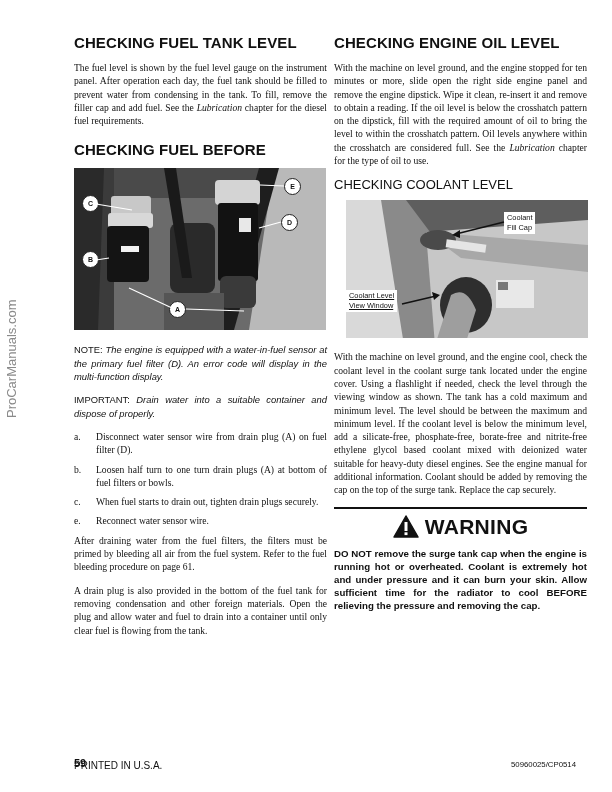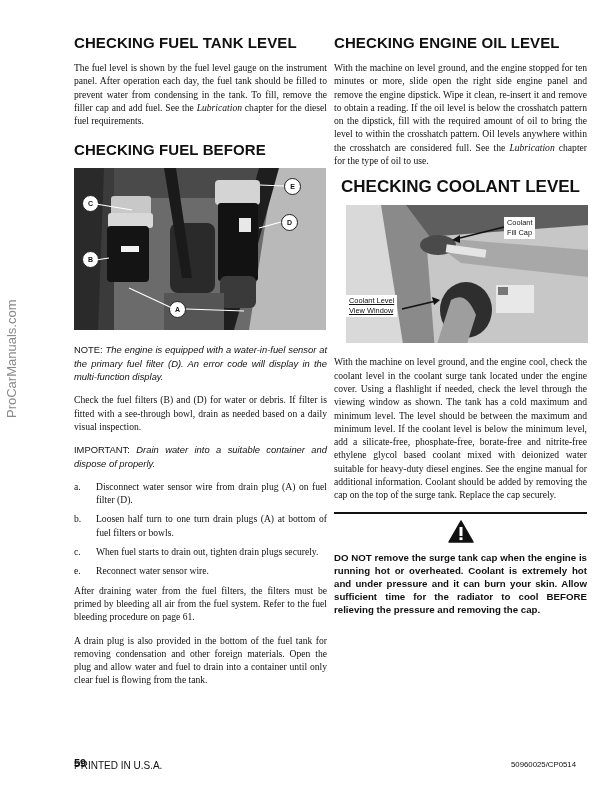--- a/index.html
+++ b/index.html
@@ -1,21 +1,21 @@
 <!DOCTYPE html>
 <html><head>
 <meta charset="utf-8">
 <style>
   html, body { margin:0; padding:0; background:#ffffff; }
   body { width:612px; height:792px; position:relative; overflow:hidden; color:#111; }
   .col { position:absolute; top:34px; width:253px; }
   .col-left { left:74px; }
   .col-right { left:334px; }
   h2 { font-family: "Liberation Sans", sans-serif; font-weight:bold; font-size:15px; margin:0 0 10px 0; letter-spacing:0.1px; }
-  h3 { font-family: "Liberation Sans", sans-serif; font-weight:bold; font-size:17px; margin:0 0 8px 0;text-align:center; }
+  h3 { font-family: "Liberation Sans", sans-serif; font-weight:normal; font-size:13px; margin:0 0 8px 0; }
   p.body { font-family: "Liberation Serif", serif; font-size:9.6px; line-height:13.3px; text-align:justify; margin:0 0 10px 0; }
   p.note { font-family: "Liberation Sans", sans-serif; font-size:9.4px; line-height:13.3px; margin:0 0 10px 0; text-align:justify; }
   p.note i { font-style:italic; }
   p.note b { font-weight:normal; }
   ol.steps { list-style:none; margin:0 0 6px 0; padding:0; }
   ol.steps li { display:flex; font-family:"Liberation Serif", serif; font-size:9.6px; line-height:13.3px; margin-bottom:6px; }
   ol.steps li .lt { width:22px; flex:none; }
   ol.steps li .tx { flex:1; text-align:justify; }
   .figure { position:relative; background:#5a5a5a; overflow:hidden; }
   .fig1 { width:252px; height:162px; margin:0 0 13px 0; }
@@ -75,21 +75,20 @@
       <line x1="22" y1="36" x2="58" y2="42" stroke="#fff" stroke-width="1.2"></line>
       <line x1="22" y1="92" x2="35" y2="90" stroke="#fff" stroke-width="1.2"></line>
       <line x1="98" y1="140" x2="55" y2="120" stroke="#fff" stroke-width="1.2"></line>
       <line x1="112" y1="141" x2="170" y2="143" stroke="#fff" stroke-width="1.2"></line>
       <line x1="207" y1="54" x2="185" y2="60" stroke="#fff" stroke-width="1.2"></line>
       <line x1="210" y1="18" x2="186" y2="17" stroke="#fff" stroke-width="1.2"></line>
     </svg>
   </div>
 
   <p class="note"><b>NOTE:</b><i> The engine is equipped with a water-in-fuel sensor at the primary fuel filter (D). An error code will display in the multi-function display.</i></p>
-  <p class="body">Check the fuel filters (B) and (D) for water or debris. If filter is fitted with a see-through bowl, drain as needed based on a daily visual inspection.</p>
   <p class="note"><b>IMPORTANT:</b><i> Drain water into a suitable container and dispose of properly.</i></p>
 
   <ol class="steps">
     <li>
         <span class="lt">a.</span>
         <span class="tx">Disconnect water sensor wire from drain plug (A) on fuel filter (D).</span>
       </li>
     <li>
         <span class="lt">b.</span>
         <span class="tx">Loosen half turn to one turn drain plugs (A) at bottom of fuel filters or bowls.</span>
@@ -147,20 +146,21 @@
   <p class="body">With the machine on level ground, and the engine cool, check the coolant level in the coolant surge tank located under the engine cover. Using a flashlight if needed, check the level through the viewing window as shown. The tank has a cold maximum and minimum level. The level should be between the maximum and minimum level. If the coolant level is below the minimum level, add a silicate-free, phosphate-free, borate-free and nitrite-free ethylene glycol based coolant mixed with deionized water suitable for heavy-duty diesel engines. See the engine manual for additional information. Coolant should be added by removing the cap on the top of the surge tank. Replace the cap securely.</p>
 
   <div>
     <div class="warning-rule"></div>
     <div class="warning-head">
       <svg width="26" height="23" viewBox="0 0 26 23">
         <polygon points="13,1 25,22 1,22" fill="#111" stroke="#111" stroke-width="1.5" stroke-linejoin="round"></polygon>
         <rect x="11.5" y="7" width="3" height="9" fill="#fff"></rect>
         <rect x="11.5" y="17.3" width="3" height="2.8" fill="#fff"></rect>
       </svg>
+      <span class="label">WARNING</span>
     </div>
     <p class="warning-text">DO NOT remove the surge tank cap when the engine is running hot or overheated. Coolant is extremely hot and under pressure and it can burn your skin. Allow sufficient time for the radiator to cool BEFORE relieving the pressure and removing the cap.</p>
   </div>
 </div>
 
 <div class="footer">
   <span class="left">PRINTED IN U.S.A.</span>
   <span class="center">59</span>
   <span class="right">50960025/CP0514</span>
 </div>

